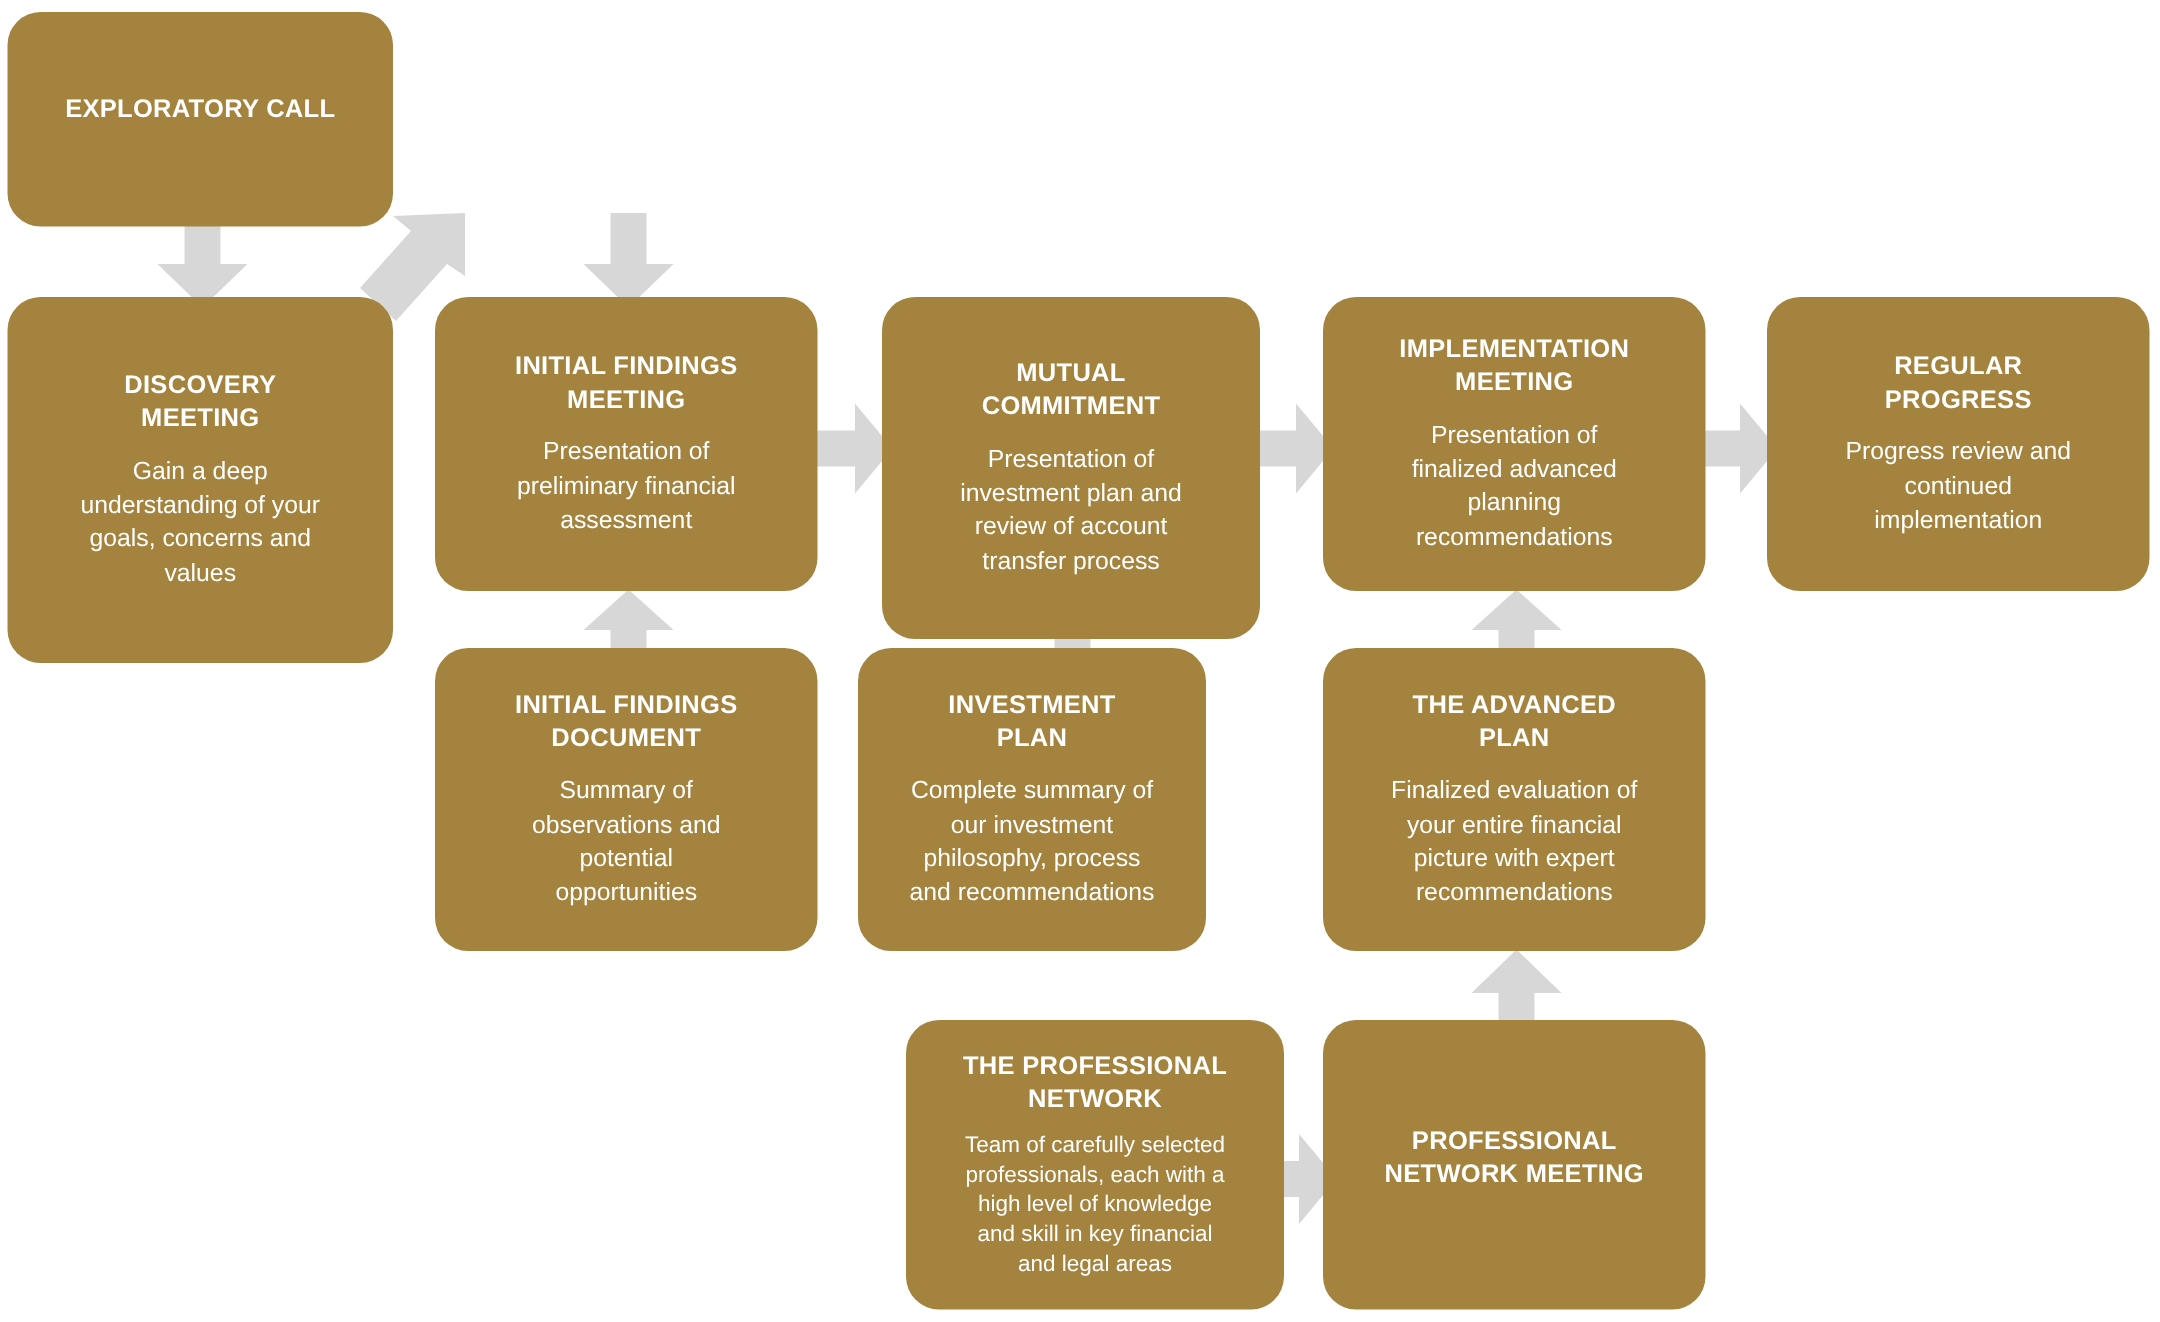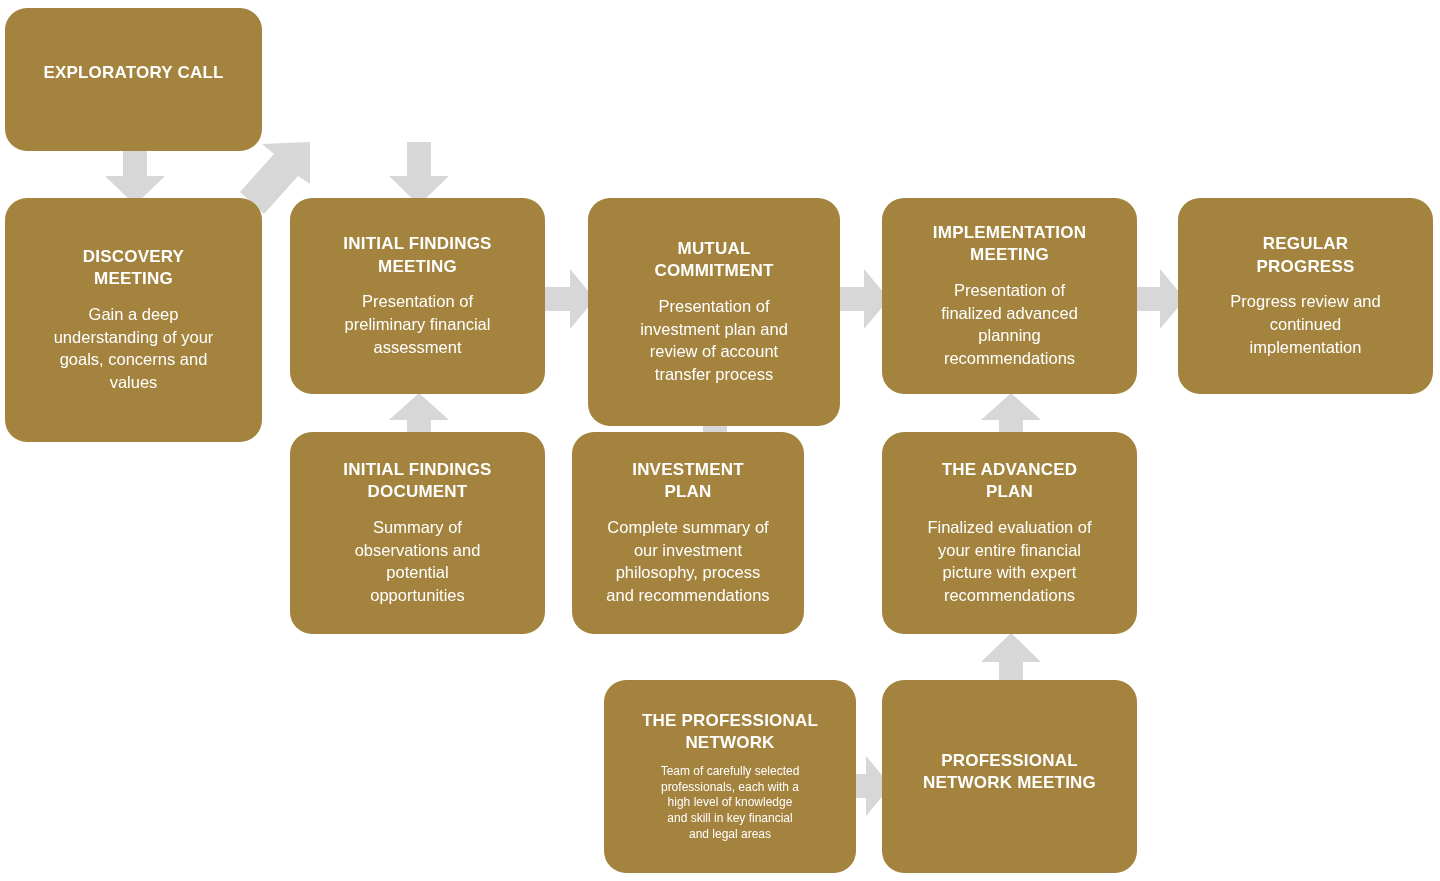--- a/index.html
+++ b/index.html
@@ -43,21 +43,21 @@
     white-space: pre-line;
   }
   .node .desc {
     font-weight: normal;
     font-size: 16.5px;
     line-height: 1.38;
     margin: 0;
     white-space: pre-line;
   }
   .node.compact .title { margin-bottom: 9px; }
-  .node.compact .desc { font-size: 12px; line-height: 1.33; }
+  .node.compact .desc { font-size: 15px; line-height: 1.33; }
 
   .arrow {
     position: absolute;
     z-index: 1;
   }
   .arrow svg { display: block; }
 </style>
 </head>
 <body>
 

